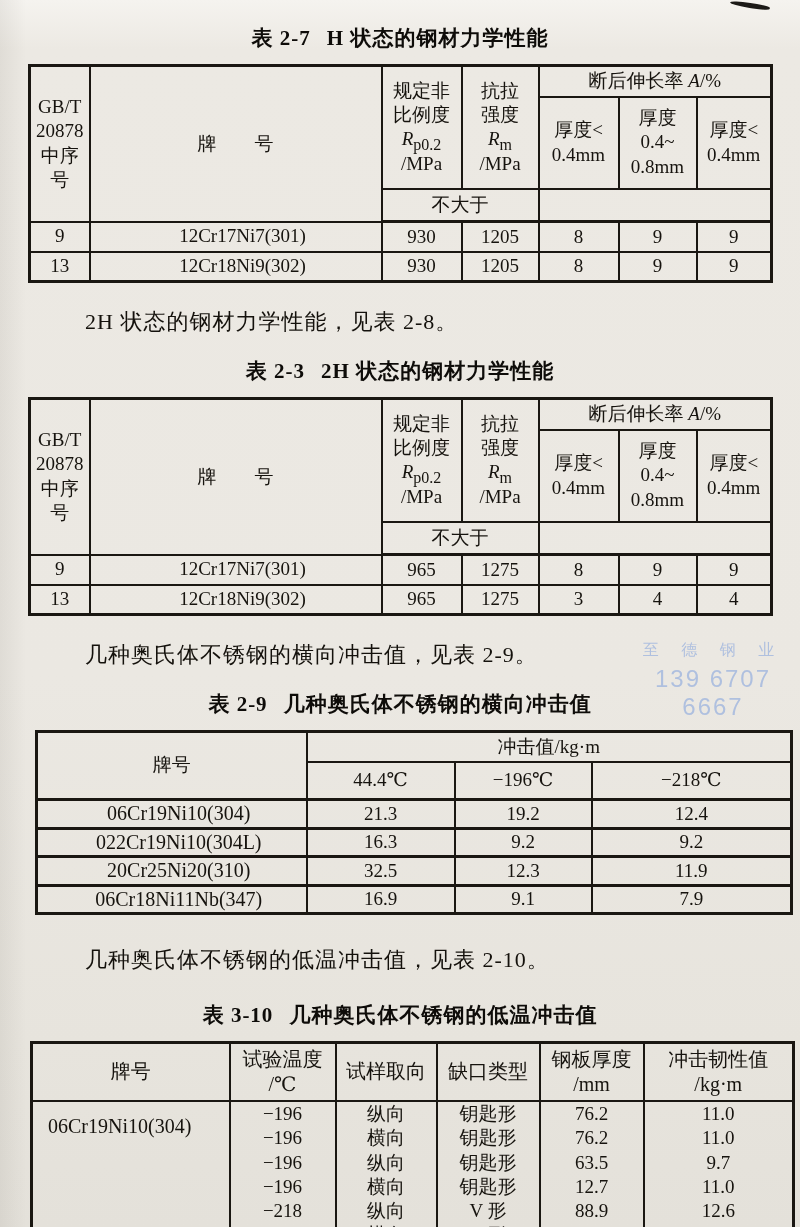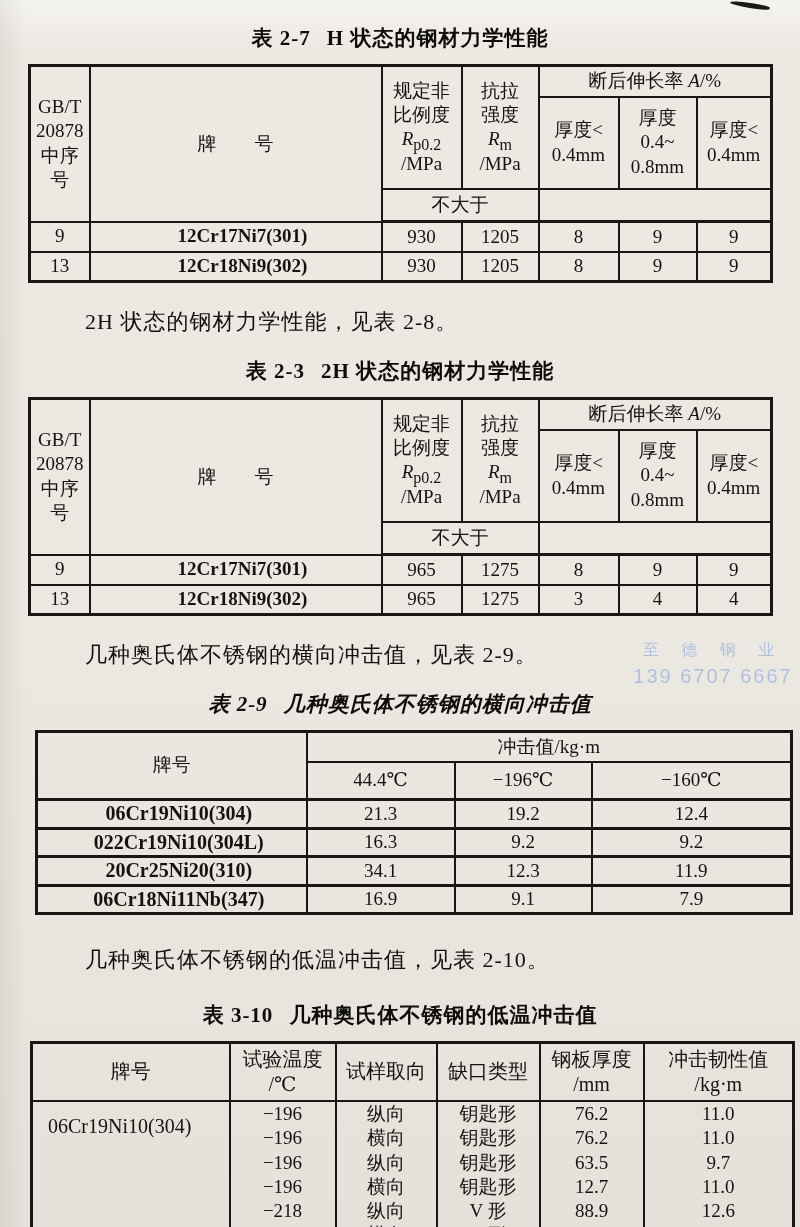--- a/index.html
+++ b/index.html
@@ -8,45 +8,45 @@
     background:linear-gradient(180deg,#f5f3ef 0%,#ece9e3 4%,#ebe8e2 55%,#e7e4dd 85%,#e4e1da 100%);
     font-family:"Liberation Serif","DejaVu Serif",serif;
     color:#16130e;
   }
   body::before{content:"";position:absolute;left:0;top:0;bottom:0;width:26px;
     background:linear-gradient(90deg,rgba(60,55,45,.07),rgba(60,55,45,0));pointer-events:none;}
   .cap{ text-align:center;font-weight:bold;font-size:21px;letter-spacing:1px;color:#0e0c09;}
   .cap .cap-label{margin-right:16px;}
   .cap7{padding-top:24px;}
   .cap8{margin-top:20px;}
-  .cap9{margin-top:20px;font-style:italic;}
+  .cap9{margin-top:20px;}
   .cap10{margin-top:26px;}
   .para{font-size:22px;margin:24px 30px 0 85px;letter-spacing:1px;color:#14110c;}
   table{border-collapse:collapse;table-layout:fixed;}
   .mtab{border:3px solid #1a1712;margin-top:12px;}
   .mtab td{border:2px solid #1a1712;text-align:center;vertical-align:middle;
     padding:0;font-size:19px;line-height:1.28;color:#16130e;}
   .t7{margin-left:28px;width:742px;}
   .t8{margin-left:28px;width:742px;}
   .t9{margin-left:35px;width:755px;}
   .t10{margin-left:30px;width:762px;border-bottom:4px solid #1a1712;}
-  .left{text-align:right;padding-left:14px !important;font-weight:bold;}
+  .left{text-align:right;padding-left:14px !important;}
   .limit-row td{border-bottom:3px solid #1a1712;}
   .t9 td.dat{border-top:3px solid #1a1712;}
   .t9 .grade{font-size:20px;}
   .t10 td.nb{border-top:none;border-bottom:none;font-family:Liberation Serif, serif;}
   .t10 td.gradecell{vertical-align:top;padding-top:12px;text-align:left;padding-left:15px;
     border-bottom:none;font-size:20px;}
   .t10 td.hcell{font-size:20px;}
   sub{font-size:16px;line-height:0;}
   i.sym{font-style:italic;font-family:"Liberation Serif",serif;}
   .watermark{position:absolute;left:628px;top:640px;width:170px;text-align:center;
     color:#a9bcdf;font-family:"Liberation Sans","DejaVu Sans",sans-serif;opacity:.9;}
   .watermark .w1{font-size:16px;letter-spacing:9px;}
-  .watermark .w2{font-size:20px;letter-spacing:2px;margin-top:4px;}
+  .watermark .w2{font-size:24px;letter-spacing:2px;margin-top:4px;}
   .corner-mark{position:absolute;top:3px;right:30px;width:40px;height:5px;background:#1c1a17;
     transform:rotate(9deg);border-radius:60% 40% 50% 60%;}
 </style>
 </head>
 <body>
 
 <div class="corner-mark"></div>
 
 <div class="cap cap7">
   <span class="cap-label">表 2-7</span><span>H 状态的钢材力学性能</span>
@@ -227,37 +227,37 @@
       <col style="width:200px">
     </colgroup>
   <tbody>
       <tr style="height:30px">
     <td rowspan="2">牌号</td>
     <td colspan="3">冲击值/kg·m</td>
   </tr>
   <tr style="height:38px">
     <td>44.4℃</td>
     <td>−196℃</td>
-    <td>−160℃</td>
+    <td>−218℃</td>
   </tr>
   <tr style="height:28px">
     <td class="left grade dat">06Cr19Ni10(304)</td>
     <td class="dat">21.3</td>
     <td class="dat">19.2</td>
     <td class="dat">12.4</td>
   </tr>
   <tr style="height:28px">
     <td class="left grade dat">022Cr19Ni10(304L)</td>
     <td class="dat">16.3</td>
     <td class="dat">9.2</td>
     <td class="dat">9.2</td>
   </tr>
   <tr style="height:28px">
     <td class="left grade dat">20Cr25Ni20(310)</td>
-    <td class="dat">34.1</td>
+    <td class="dat">32.5</td>
     <td class="dat">12.3</td>
     <td class="dat">11.9</td>
   </tr>
   <tr style="height:28px">
     <td class="left grade dat">06Cr18Ni11Nb(347)</td>
     <td class="dat">16.9</td>
     <td class="dat">9.1</td>
     <td class="dat">7.9</td>
   </tr>
 </tbody>

